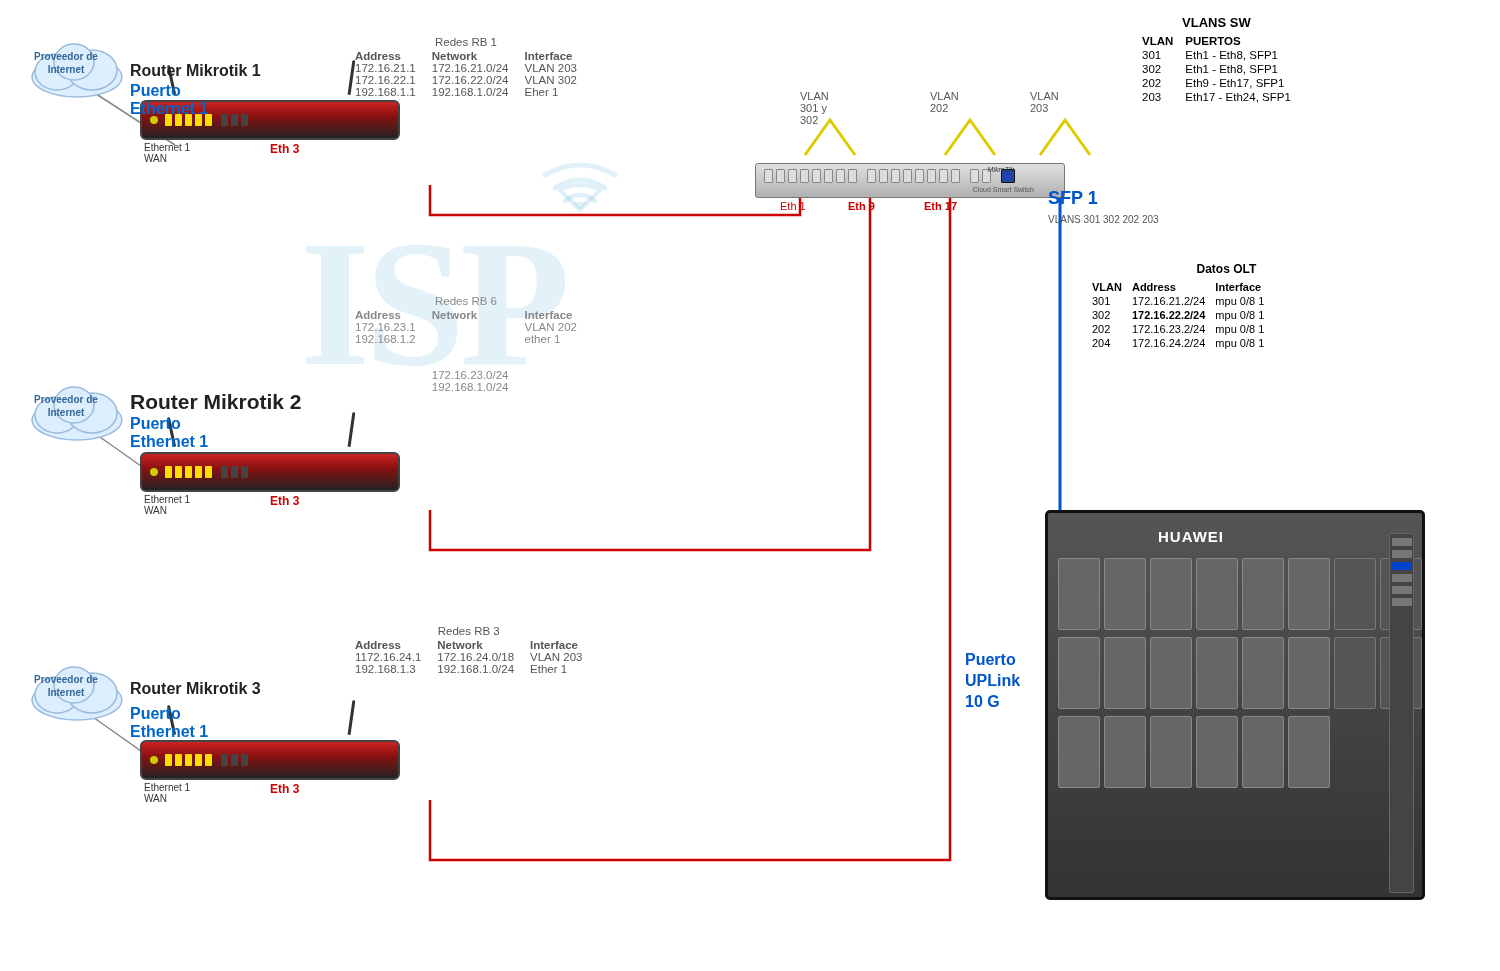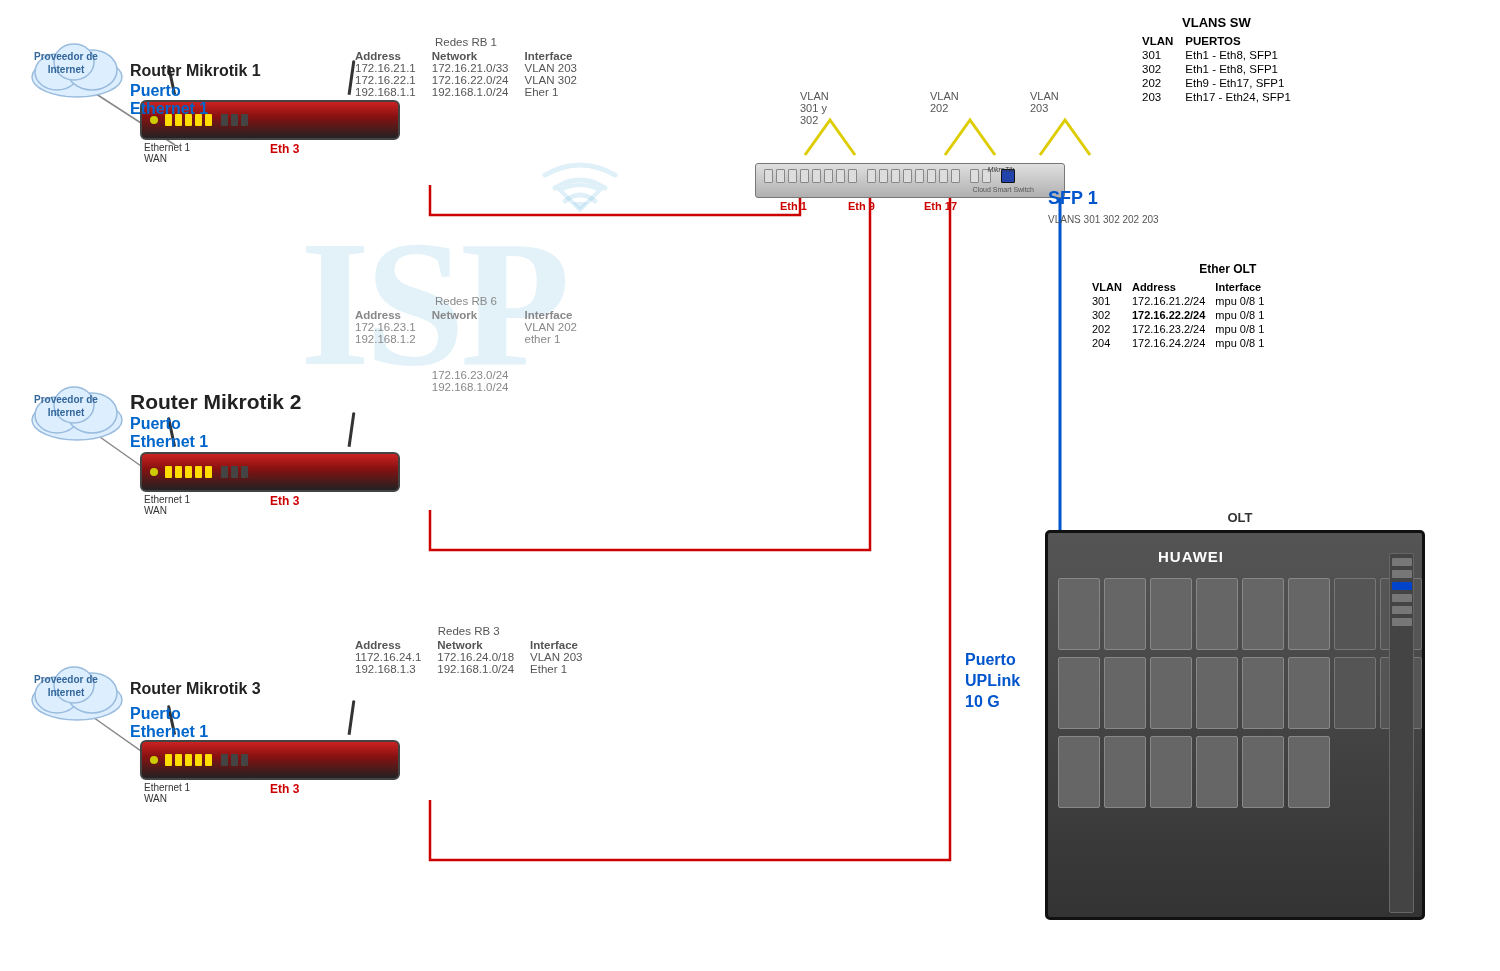--- a/index.html
+++ b/index.html
@@ -227,21 +227,21 @@
     <div style="text-align:center; margin-bottom:2px;"><span>Redes RB 1</span></div>
     <div style="display:flex; gap:16px;">
       <div>
         <div style="font-weight:bold;"><span>Address</span></div>
         <div><span>172.16.21.1</span></div>
         <div><span>172.16.22.1</span></div>
         <div><span>192.168.1.1</span></div>
       </div>
       <div>
         <div style="font-weight:bold;"><span>Network</span></div>
-        <div><span>172.16.21.0/33</span></div>
+        <div><span>172.16.21.0/24</span></div>
         <div><span>172.16.22.0/24</span></div>
         <div><span>192.168.1.0/24</span></div>
       </div>
       <div>
         <div style="font-weight:bold;"><span>Interface</span></div>
         <div><span>VLAN 203</span></div>
         <div><span>VLAN 302</span></div>
         <div><span>Eher 1</span></div>
       </div>
     </div>
@@ -317,21 +317,21 @@
       <div style="width:9px;height:14px;background:#ddd;border:1px solid #888;border-radius:1px;"></div>
 
       <div style="width:4px;"></div>
       <div style="width:14px;height:14px;background:#2244aa;border:1px solid #111;border-radius:1px;"></div>
     </div>
 
     <div style="position:absolute; top:2px; right:50px; font-size:7px; color:#333; font-style:italic;">MikroTik</div>
     <div style="position:absolute; top:22px; right:30px; font-size:7px; color:#555;">Cloud Smart Switch</div>
   </div>
 
-  <div style="position:absolute; top:200px; left:780px; z-index:10; font-size:11px; font-weight:bold; color:#cc0000;">
+  <div style="position:absolute; top:200px; left:780px; z-index:10; font-size:11px; font-weight:normal; color:#cc0000;">
     <span>Eth 1</span>
   </div>
   <div style="position:absolute; top:200px; left:848px; z-index:10; font-size:11px; font-weight:bold; color:#cc0000;">
     <span>Eth 9</span>
   </div>
   <div style="position:absolute; top:200px; left:924px; z-index:10; font-size:11px; font-weight:bold; color:#cc0000;">
     <span>Eth 17</span>
   </div>
 
   <div style="position:absolute; top:188px; left:1048px; z-index:10;">
@@ -390,21 +390,21 @@
           <tr>
             <td style="padding:1px 10px 1px 2px;">203</td>
             <td style="padding:1px 2px;">Eth17 - Eth24, SFP1</td>
           </tr>
         </tbody>
     </table>
   </div>
 
   <div style="position:absolute; top:262px; left:1090px; z-index:10;">
     <div style="font-size:12px; font-weight:bold; text-align:right; margin-bottom:4px; padding-right:10px;">
-      <span>Ether OLT</span>
+      <span>Datos OLT</span>
     </div>
     <table style="font-size:11px; border-collapse:collapse;">
       <thead>
         <tr>
           <th style="font-weight:bold; padding:1px 8px 1px 2px; text-align:left;">VLAN</th>
           <th style="font-weight:bold; padding:1px 8px 1px 2px; text-align:left;">Address</th>
           <th style="font-weight:bold; padding:1px 2px; text-align:left;">Interface</th>
         </tr>
       </thead>
       <tbody id="datos-olt-tbody">
@@ -426,23 +426,20 @@
           <tr>
             <td style="padding:1px 8px 1px 2px;">204</td>
             <td style="padding:1px 8px 1px 2px;">172.16.24.2/24</td>
             <td style="padding:1px 2px;">mpu 0/8 1</td>
           </tr>
         </tbody>
     </table>
   </div>
 
   <div style="position:absolute; top:510px; left:1045px; z-index:10; width:390px;">
-    <div style="font-size:13px; font-weight:bold; text-align:center; margin-bottom:5px; color:#333;">
-      <span>OLT</span>
-    </div>
 
     <div style="width:380px; height:390px; background:linear-gradient(180deg,#555 0%,#333 100%); border:3px solid #111; border-radius:5px; position:relative; overflow:hidden;">
 
       <div style="position:absolute; top:15px; left:110px; font-size:15px; color:white; font-weight:bold; letter-spacing:1px;">
         <span>HUAWEI</span>
       </div>
 
       <div style="position:absolute; top:45px; left:10px; display:grid; grid-template-columns:repeat(8,42px); grid-template-rows:repeat(4,75px); gap:4px;">
         <div style="background:#666;border:1px solid #888;border-radius:2px;height:72px;"></div>
         <div style="background:#666;border:1px solid #888;border-radius:2px;height:72px;"></div>

